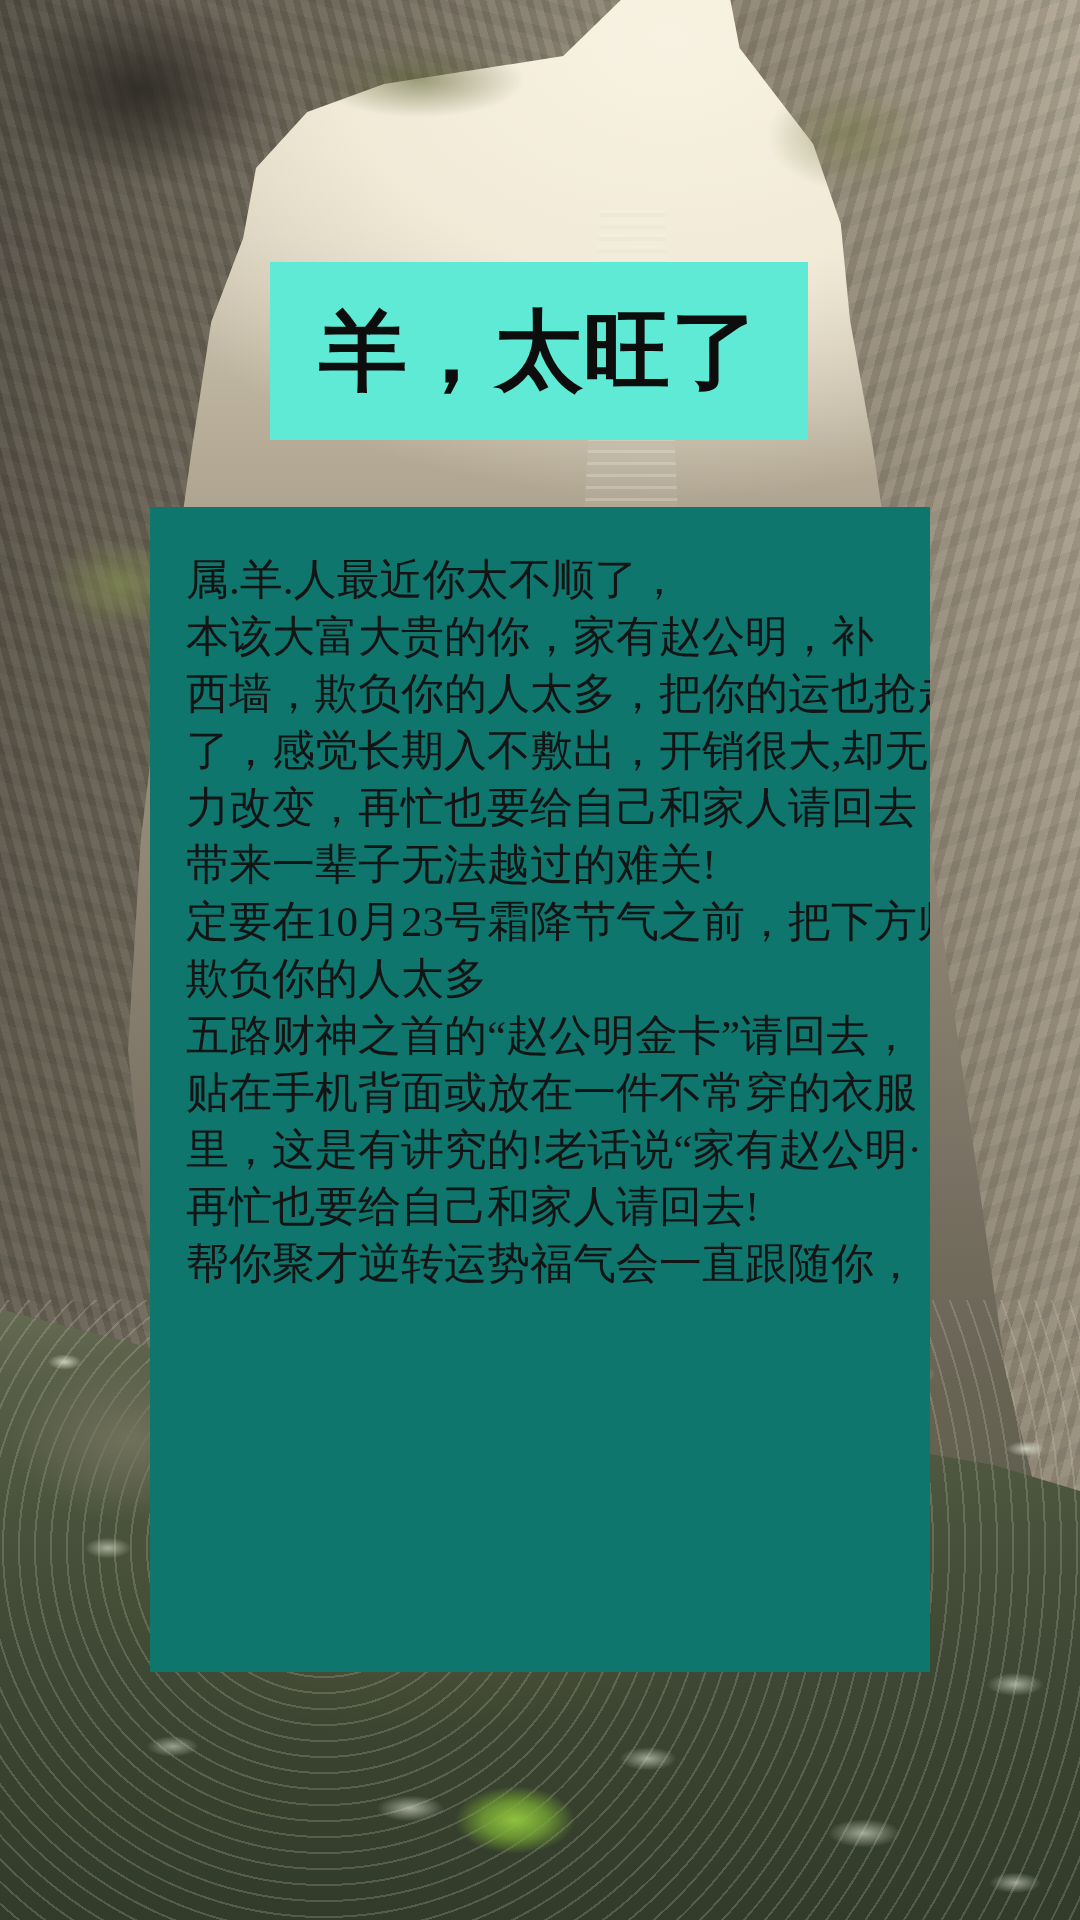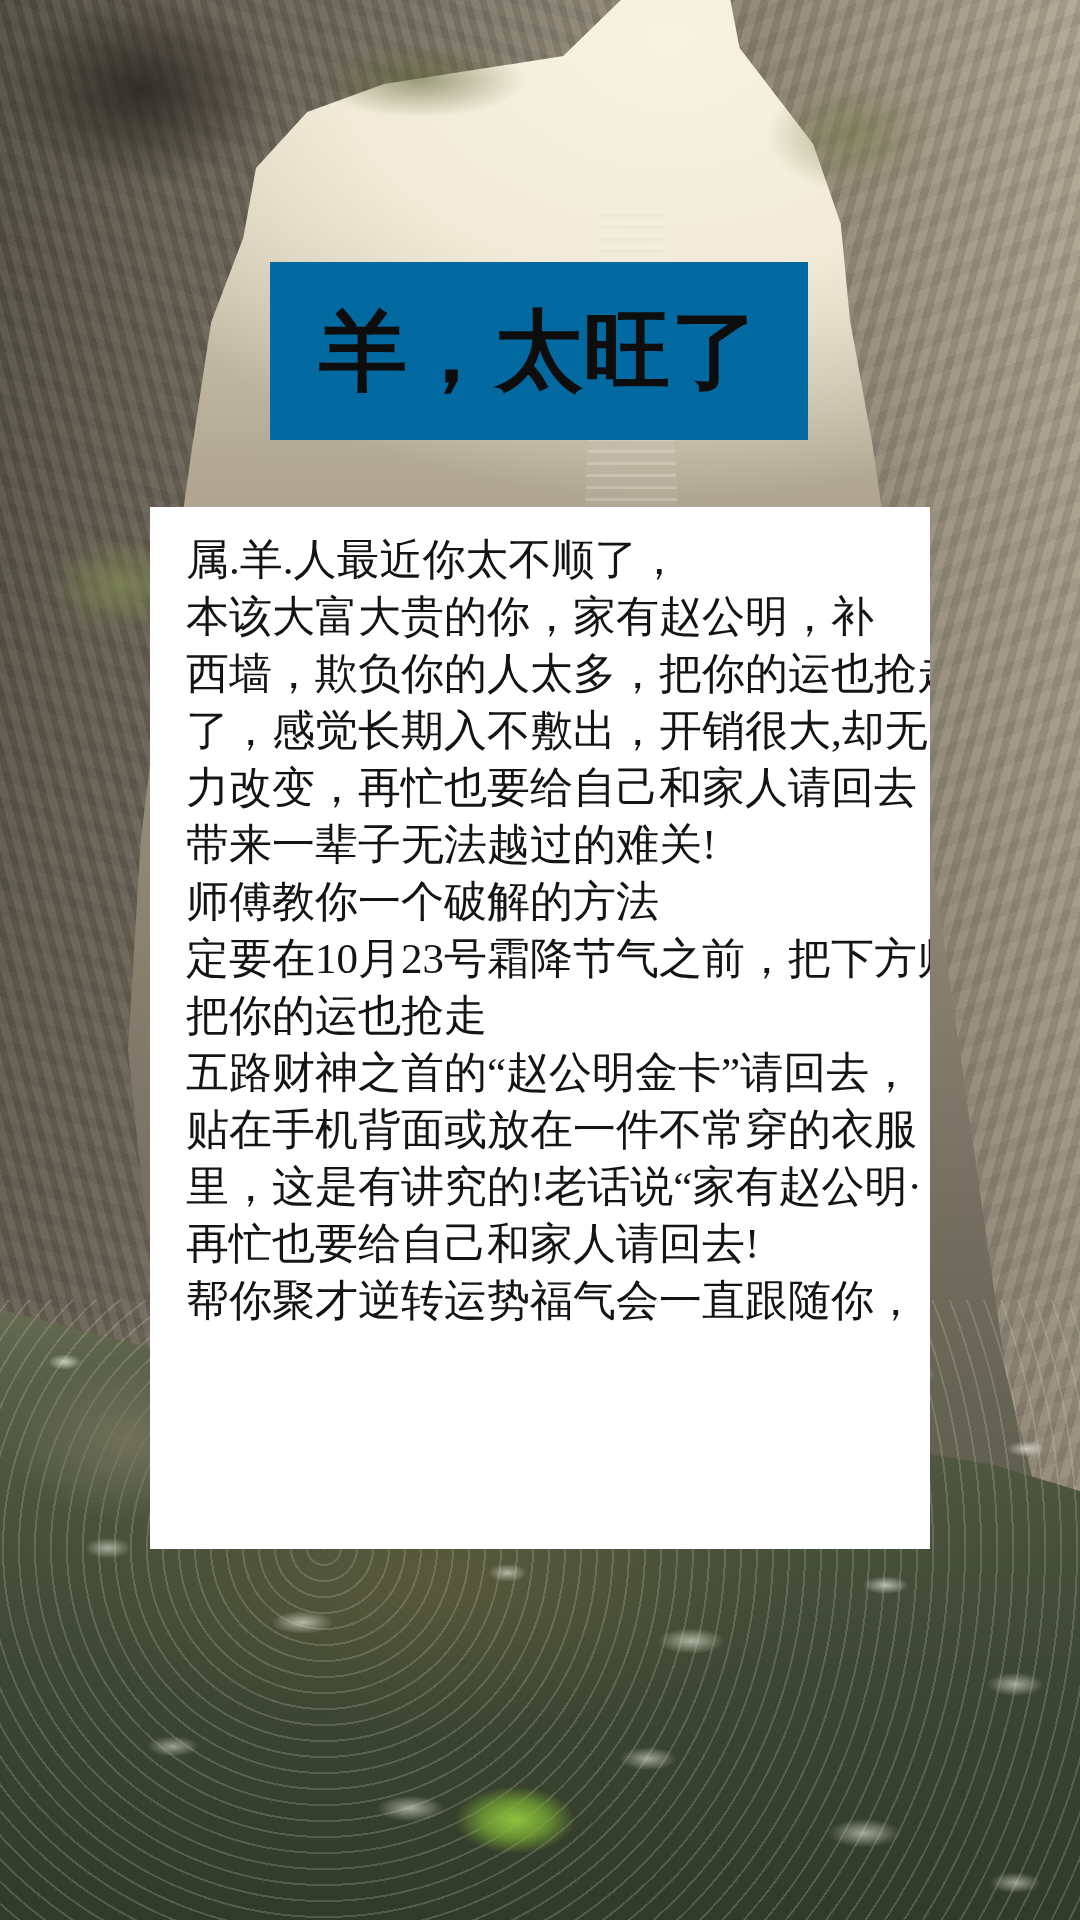--- a/index.html
+++ b/index.html
@@ -84,29 +84,29 @@
     background:radial-gradient(closest-side,#8fc23f 0%,rgba(122,172,52,.75) 40%,rgba(122,172,52,0) 75%);
   }
   .shore-rocks{
     left:-30px;top:1330px;width:320px;height:220px;
     background:radial-gradient(closest-side,rgba(118,117,95,.85),rgba(118,117,95,0) 75%);
   }
 
   
   .title-card{
     position:absolute;left:270px;top:262px;width:538px;height:178px;
-    background:#0369a1;display:flex;align-items:center;justify-content:center;
+    background:#5eead4;display:flex;align-items:center;justify-content:center;
   }
   .title-card h1{
     margin:0;font-size:88px;line-height:1;font-weight:800;color:#0d0d0d;
     font-family:"Liberation Sans","DejaVu Sans",sans-serif;white-space:nowrap;
   }
   .body-card{
-    position:absolute;left:150px;top:507px;width:780px;height:1042px;
-    background:#ffffff;box-sizing:border-box;padding:24px 20px 0 36px;overflow:hidden;
+    position:absolute;left:150px;top:507px;width:780px;height:1165px;
+    background:#0f766e;box-sizing:border-box;padding:44px 20px 0 36px;overflow:hidden;
   }
   .body-card p{
     margin:0;font-size:43px;line-height:57px;color:#141414;white-space:nowrap;
     font-family:"Liberation Serif","DejaVu Serif",serif;
   }
 </style>
 </head>
 <body>
 
 <div class="stage">
@@ -132,23 +132,22 @@
     <h1>羊，太旺了</h1>
   </section>
 
   <section class="body-card">
     <p>属.羊.人最近你太不顺了，</p>
     <p>本该大富大贵的你，家有赵公明，补</p>
     <p>西墙，欺负你的人太多，把你的运也抢走</p>
     <p>了，感觉长期入不敷出，开销很大,却无</p>
     <p>力改变，再忙也要给自己和家人请回去</p>
     <p>带来一辈子无法越过的难关!</p>
-    <p>师傅教你一个破解的方法</p>
     <p>定要在10月23号霜降节气之前，把下方师</p>
-    <p>把你的运也抢走</p>
+    <p>欺负你的人太多</p>
     <p>五路财神之首的“赵公明金卡”请回去，</p>
     <p>贴在手机背面或放在一件不常穿的衣服</p>
     <p>里，这是有讲究的!老话说“家有赵公明·</p>
     <p>再忙也要给自己和家人请回去!</p>
     <p>帮你聚才逆转运势福气会一直跟随你，</p>
   </section>
 
 </div>
 
 </body></html>

